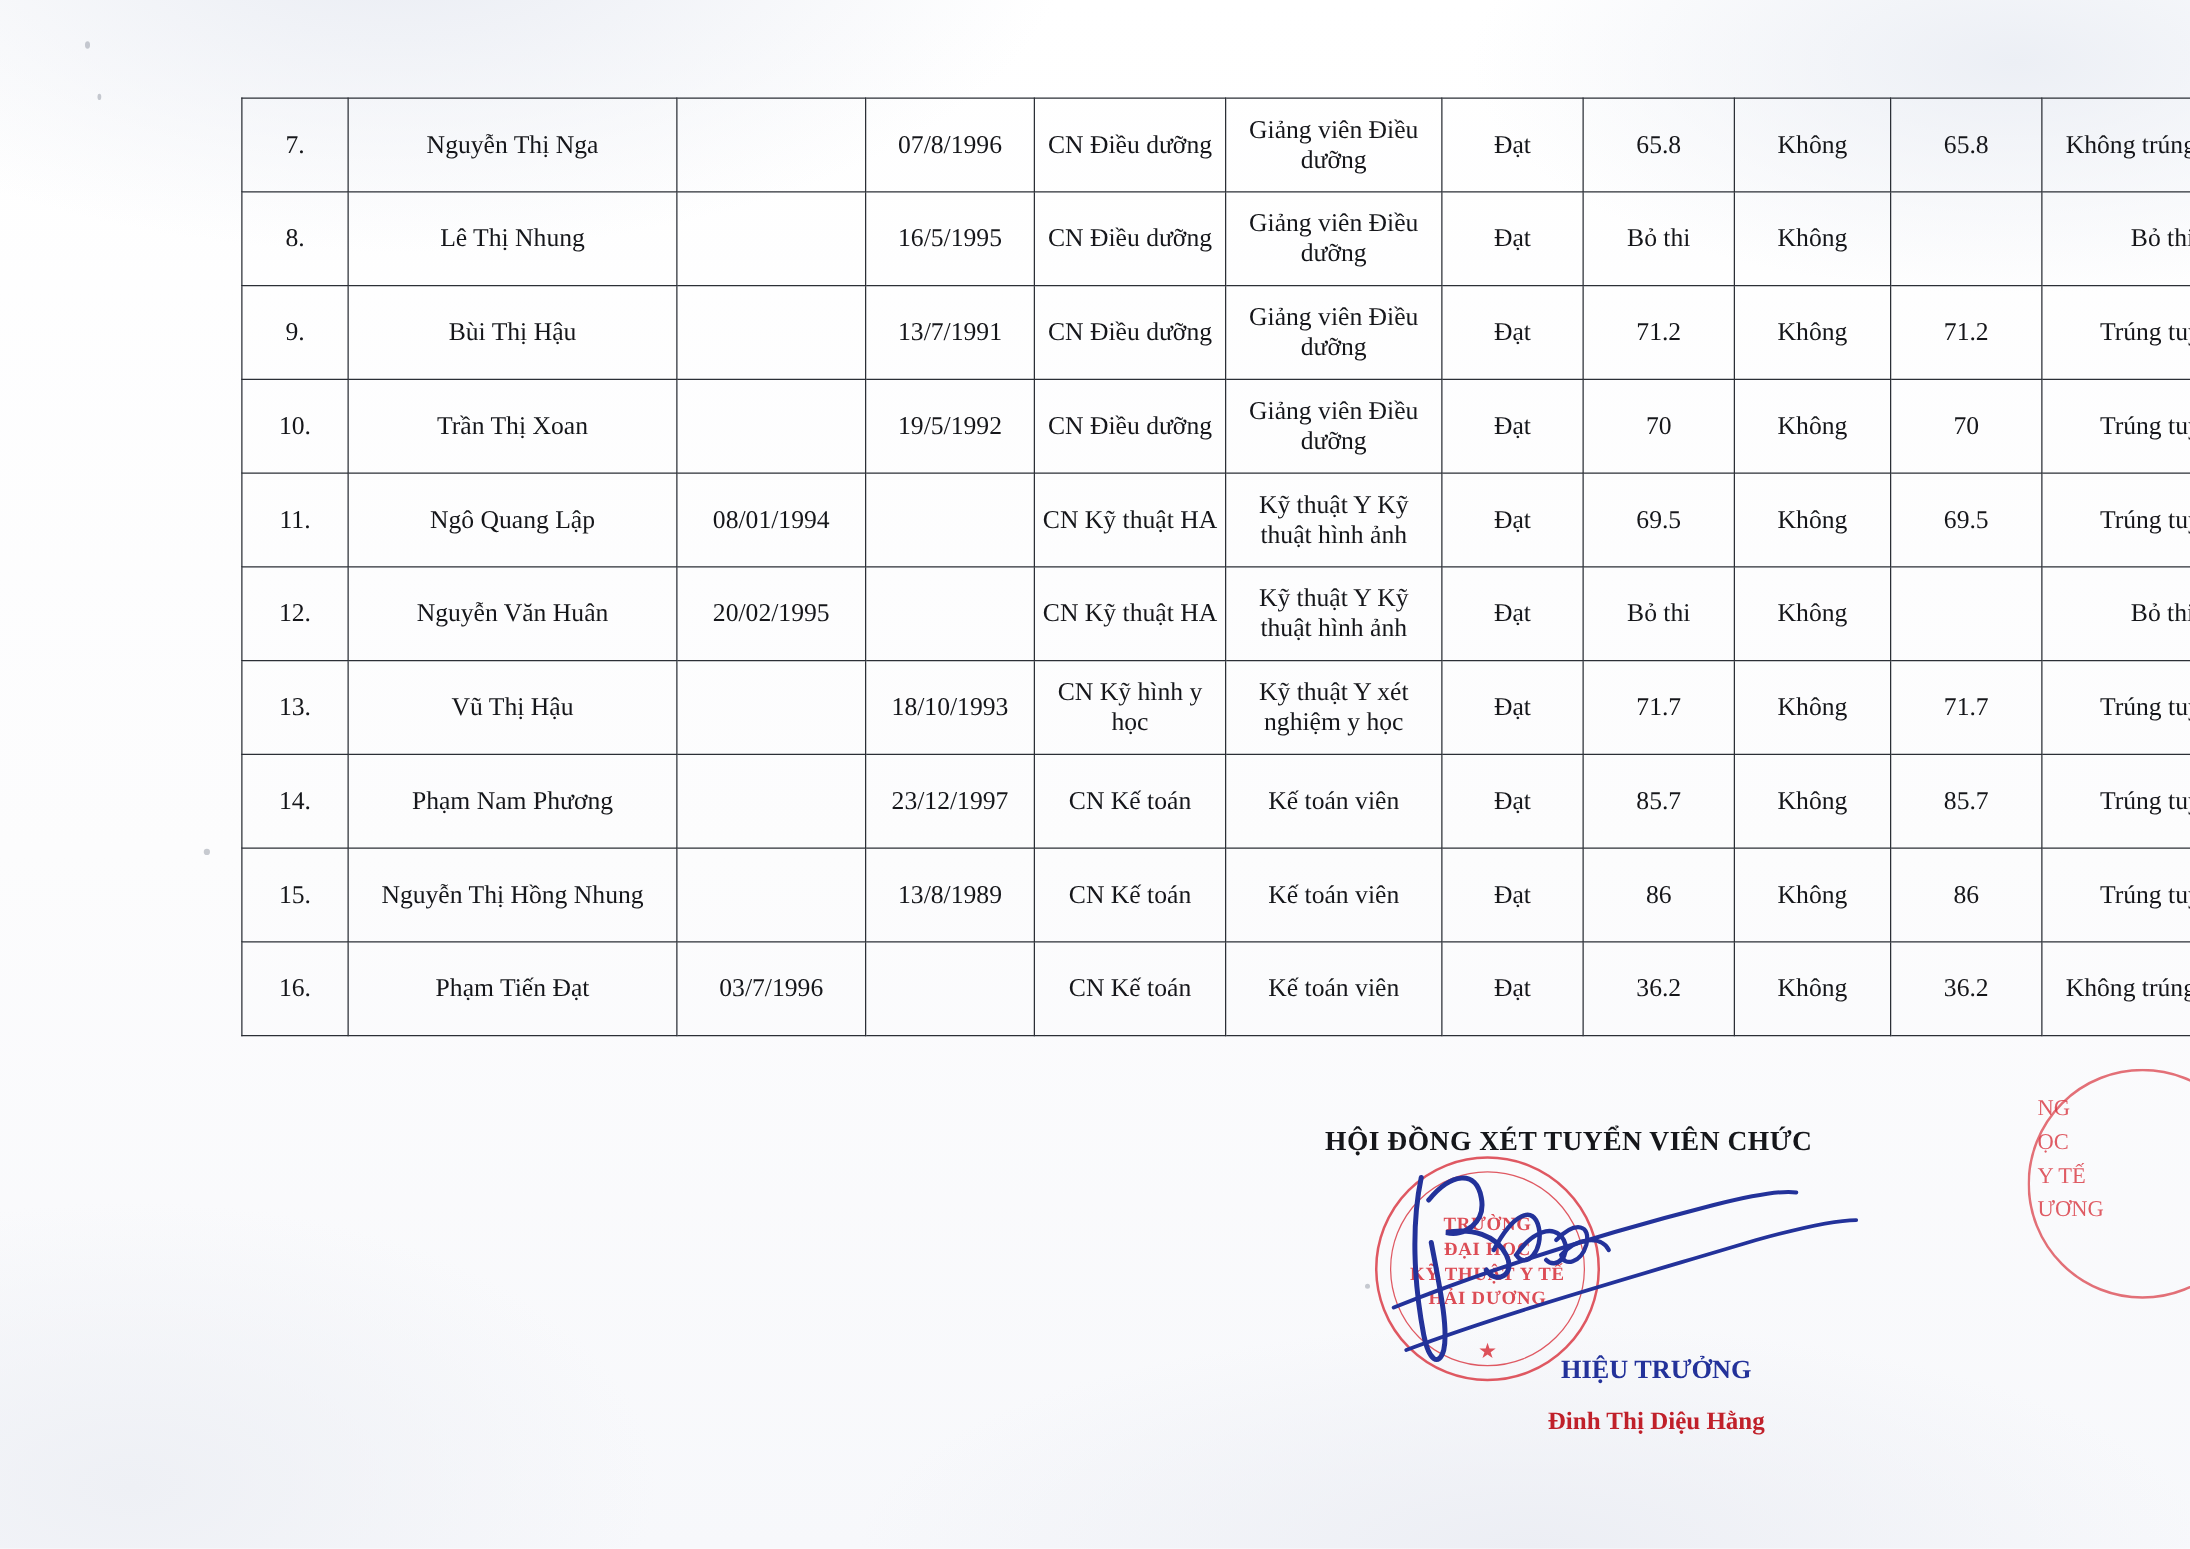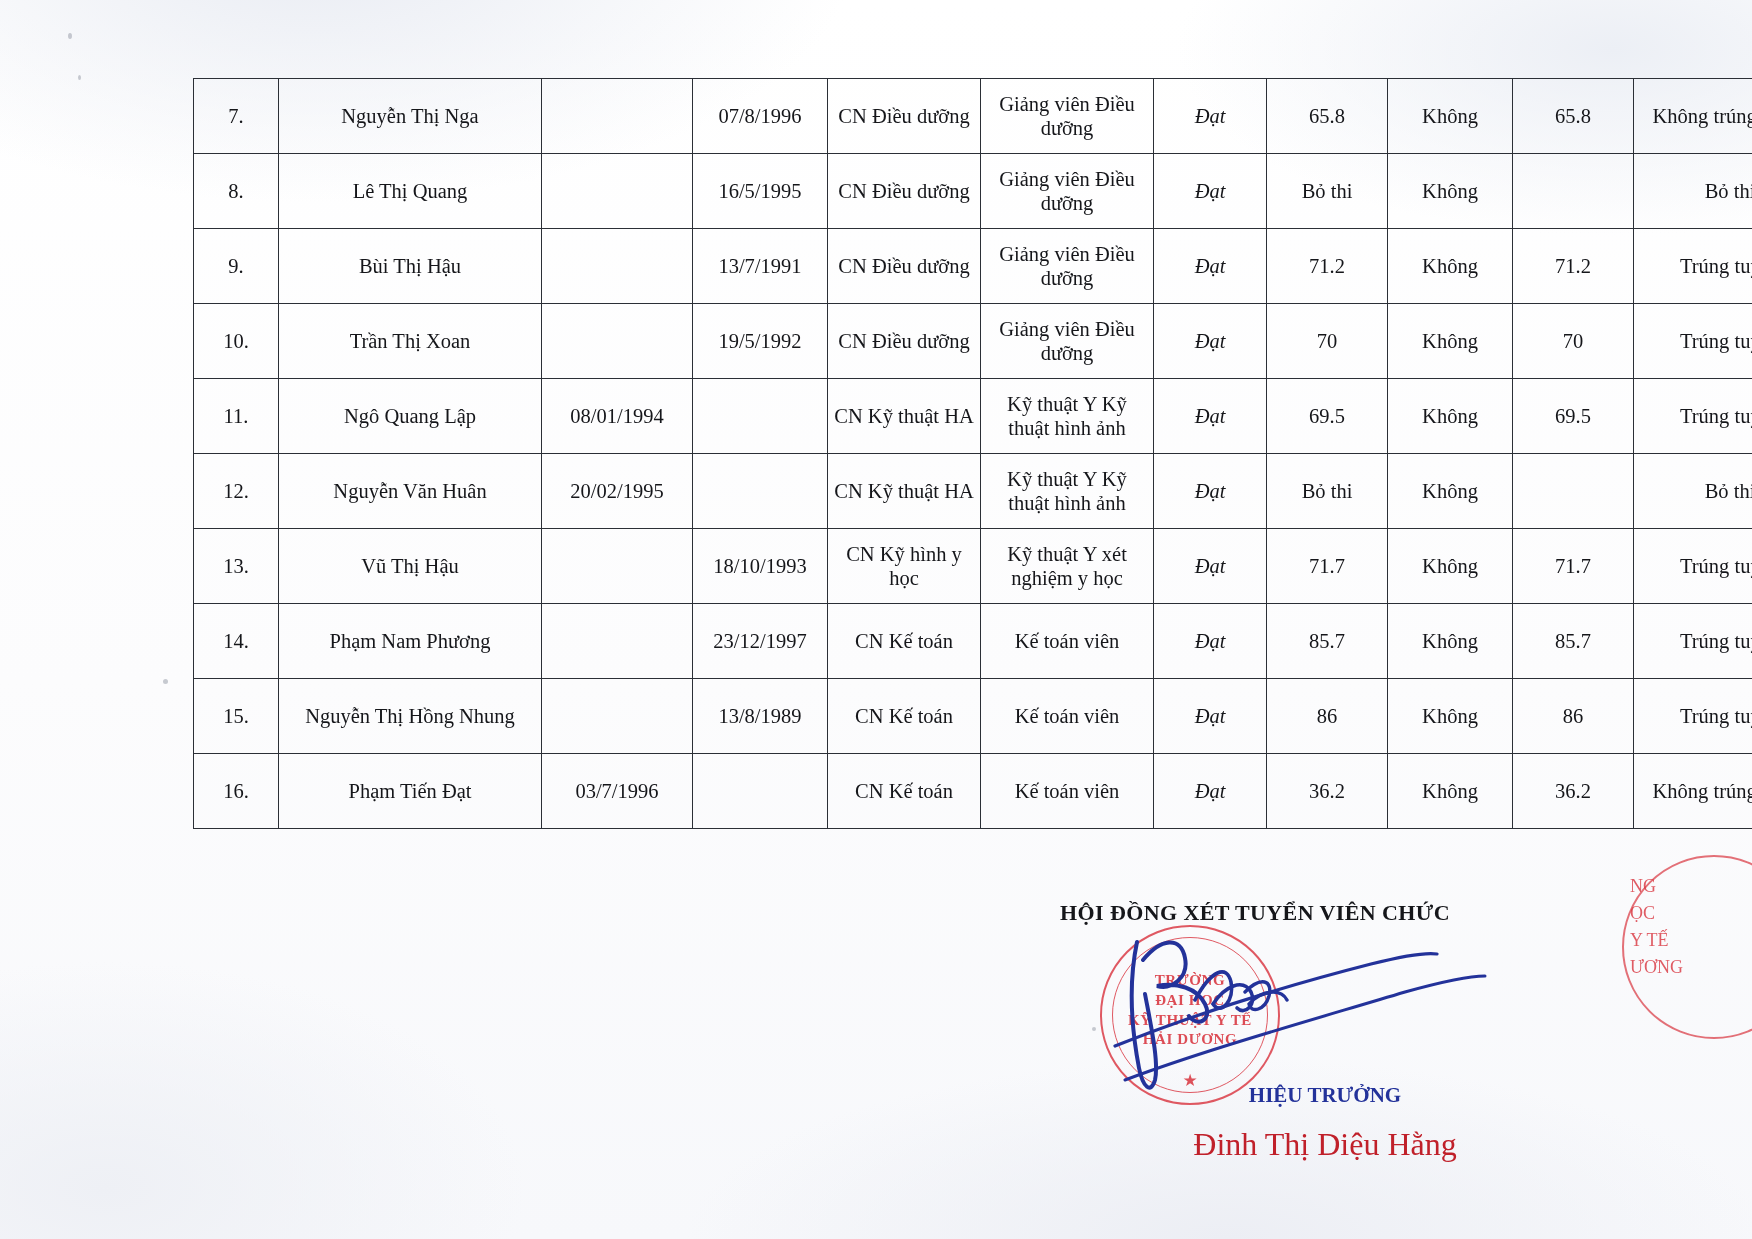--- a/index.html
+++ b/index.html
@@ -58,21 +58,21 @@
   td.c-stt { width: 72px; }
   td.c-name {
     width: 250px;
     text-align: left;
     padding-left: 12px;
   }
   td.c-dob1 { width: 138px; }
   td.c-dob2 { width: 122px; }
   td.c-trinhdo { width: 140px; }
   td.c-chuyen { width: 160px; border-radius: 32px; }
-  td.c-dat { width: 100px; font-style: italic; }
+  td.c-dat { width: 100px; }
   td.c-d1 { width: 108px; }
   td.c-uutien { width: 112px; }
   td.c-tong { width: 108px; }
   td.c-kq { width: 180px; }
 
   
   .sig-block {
     position: absolute;
     left: 1060px;
     top: 900px;
@@ -96,22 +96,22 @@
     font-size: 21px;
     color: #23329a;
     font-family: "Liberation Serif", serif;
   }
   .sig-name {
     position: absolute;
     left: 1140px;
     top: 1126px;
     width: 370px;
     text-align: center;
-    font-weight: normal;
-    font-size: 32px;
+    font-weight: bold;
+    font-size: 20px;
     color: #c0202a;
   }
 
   
   .stamp {
     position: absolute;
     left: 1100px;
     top: 925px;
     width: 180px;
     height: 180px;
@@ -212,21 +212,21 @@
         <td class="c-chuyen">Giảng viên Điều dưỡng</td>
         <td class="c-dat">Đạt</td>
         <td class="c-d1">65.8</td>
         <td class="c-uutien">Không</td>
         <td class="c-tong">65.8</td>
         <td class="c-kq">Không trúng tuyển</td>
       </tr>
 
       <tr>
         <td class="c-stt">8.</td>
-        <td class="c-name">Lê Thị Quang</td>
+        <td class="c-name">Lê Thị Nhung</td>
         <td class="c-dob1"></td>
         <td class="c-dob2">16/5/1995</td>
         <td class="c-trinhdo">CN Điều dưỡng</td>
         <td class="c-chuyen">Giảng viên Điều dưỡng</td>
         <td class="c-dat">Đạt</td>
         <td class="c-d1">Bỏ thi</td>
         <td class="c-uutien">Không</td>
         <td class="c-tong"></td>
         <td class="c-kq">Bỏ thi</td>
       </tr>

